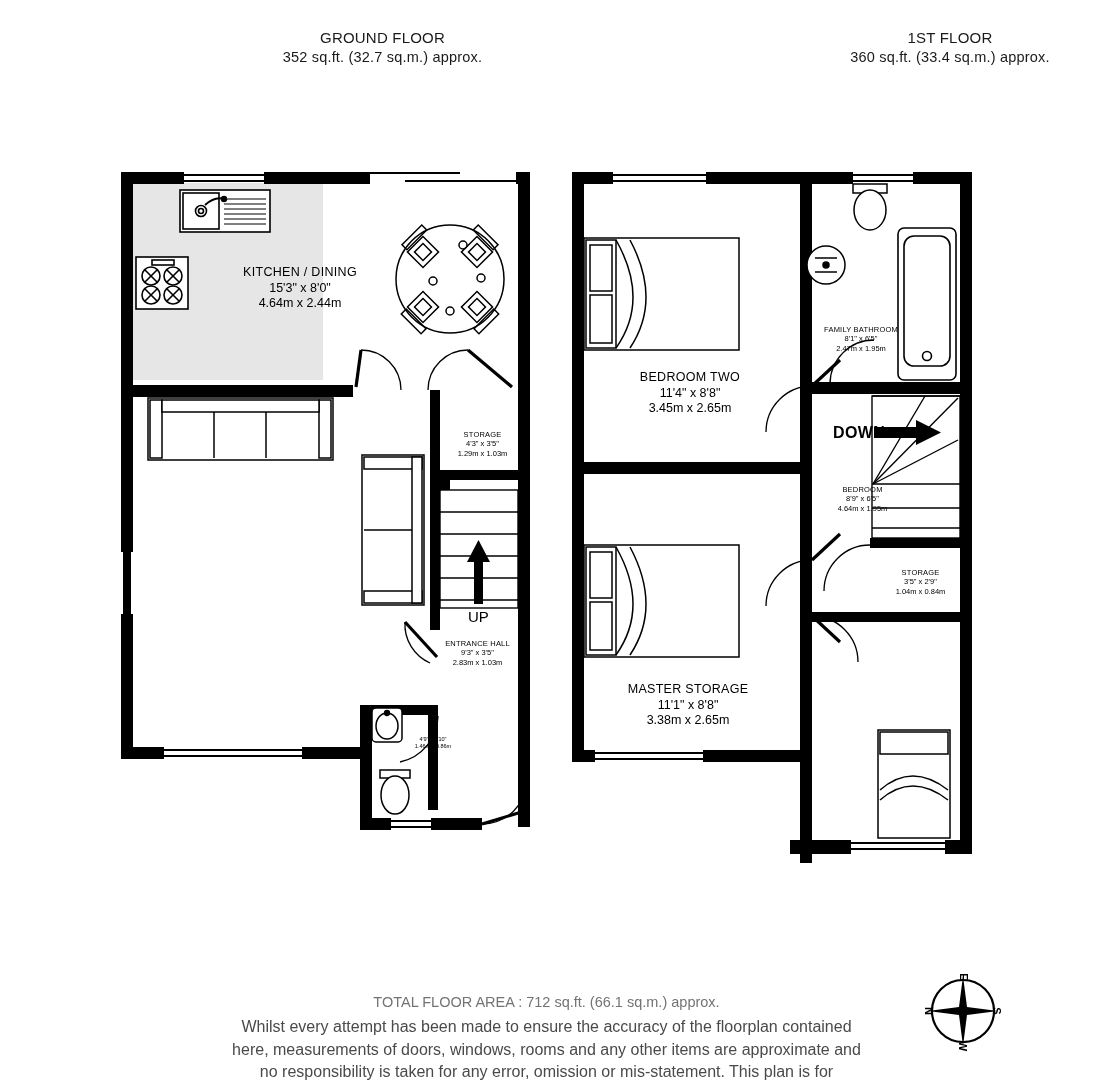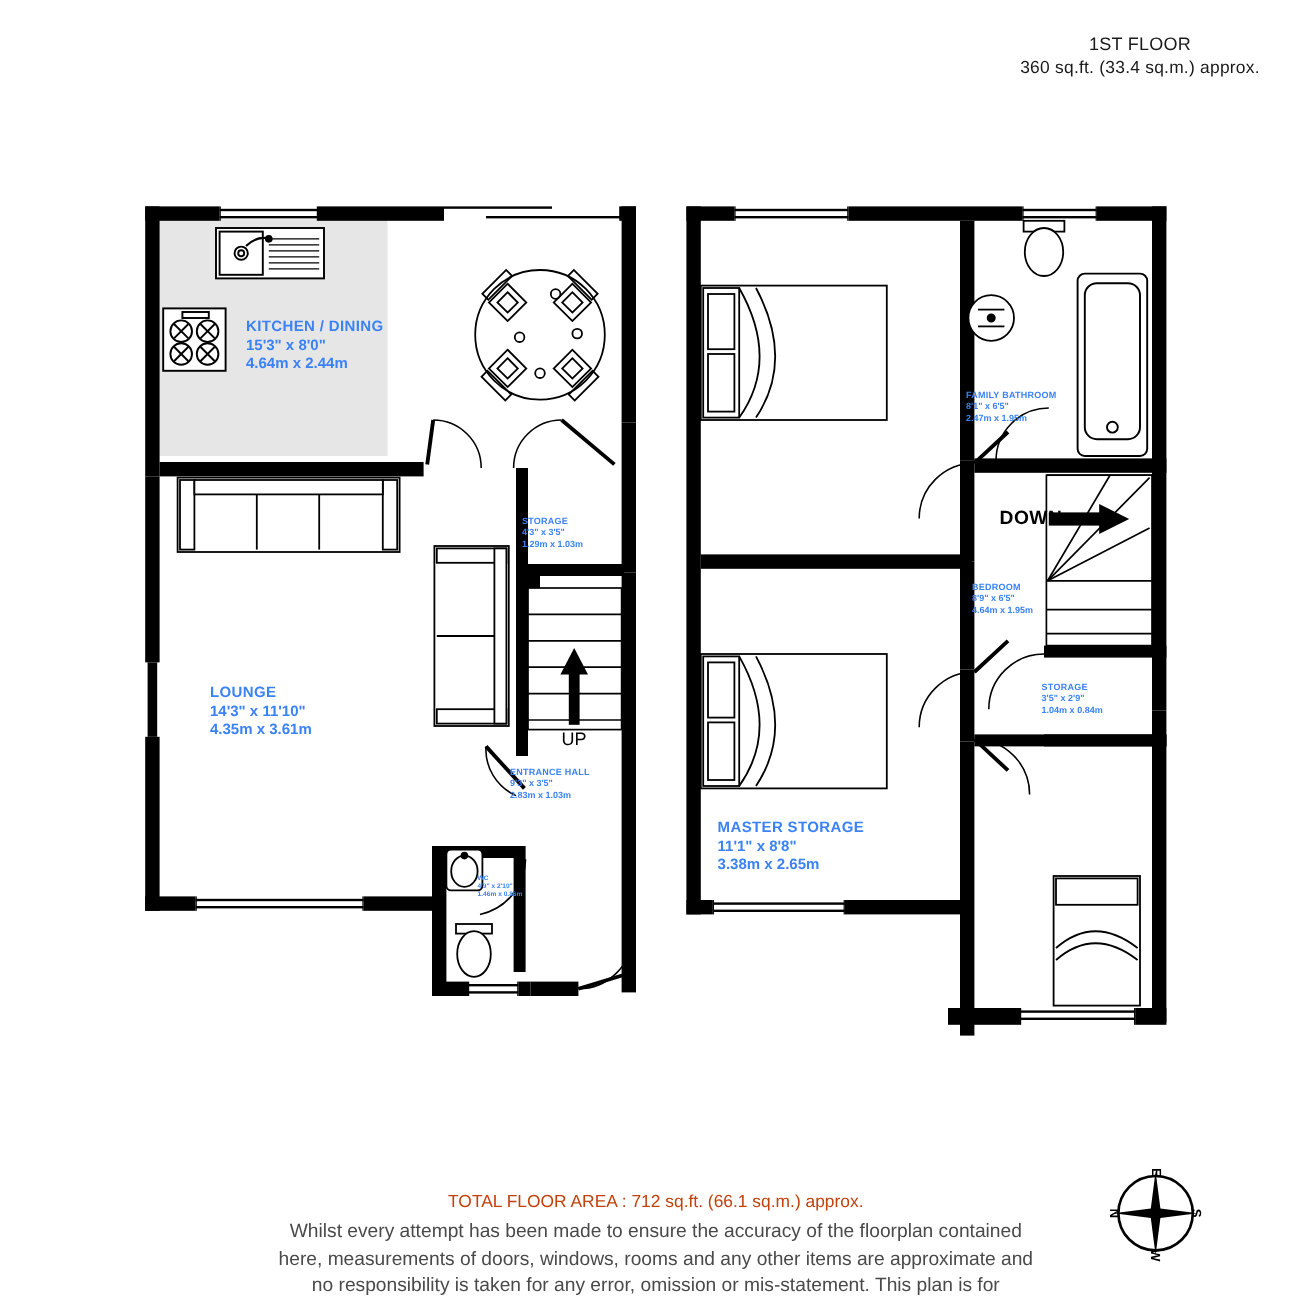--- a/index.html
+++ b/index.html
@@ -26,23 +26,23 @@
   }
   .floor-title .area { font-size: 14.5px; }
   #gf-title { left: 150px; top: 28px; width: 465px; }
   #ff-title { left: 790px; top: 28px; width: 320px; }
 
   svg.plan { position: absolute; left: 0; top: 0; }
 
   
   .room-label {
     position: absolute;
-    text-align: left;
-    font-weight: bold;
-    color: #3b82f6;
+    text-align: center;
+    font-weight: normal;
+    color: #000000;
     line-height: 1.25;
     white-space: nowrap;
   }
   .room-label .name { display: block; }
   .room-label .imp  { display: block; }
   .room-label .met  { display: block; }
 
   .rl-lg  { font-size: 12.5px; }
   .rl-lg .name { font-size: 12.5px; letter-spacing: .3px;}
   .rl-lg .imp, .rl-lg .met { font-size: 12.5px; }
@@ -65,21 +65,21 @@
 
   
   #footer {
     position: absolute;
     left: 0; top: 994px; width: 1093px;
     text-align: center;
     color: #3a3a3a;
   }
   #total-area {
     font-size: 14.5px;
-    color: #c2410c;
+    color: #737373;
     margin-bottom: 6px;
     text-align: center;
   }
   #disclaimer {
     font-size: 16px;
     line-height: 1.42;
     color: #4a4a4a;
     margin: 0 auto;
     width: 640px;
   }
@@ -88,20 +88,24 @@
     color: #3f3f3f;
     margin-top: 2px;
   }
   #compass { position: absolute; left: 920px; top: 968px; width: 86px; height: 86px; }
 </style>
 </head>
 <body>
 
 <div id="page">
 
+  <div class="floor-title" id="gf-title">
+    <div>GROUND FLOOR</div>
+    <div class="area">352 sq.ft. (32.7 sq.m.) approx.</div>
+  </div>
 
   <div class="floor-title" id="ff-title">
     <div>1ST FLOOR</div>
     <div class="area">360 sq.ft. (33.4 sq.m.) approx.</div>
   </div>
 
   <svg class="plan" id="gf-svg" width="1093" height="1080">
 
     <g>
       <path d="M133,183 L323,183 L323,380 L133,380 Z" fill="#e6e6e6"></path>
@@ -421,44 +425,44 @@
       <path d="M830,384 A44,44 0 0 1 874,340"></path>
     </g>
   </svg>
 
   <div class="room-label rl-lg" style="left:205px; top:265px; width:190px;">
     <span class="name">KITCHEN / DINING</span>
     <span class="imp">15'3"  x 8'0"</span>
     <span class="met">4.64m  x 2.44m</span>
   </div>
 
-  <div class="room-label rl-lg" style="left:175px; top:570px; width:180px;">
-    <span class="name">LOUNGE</span>
-    <span class="imp">14'3"  x 11'10"</span>
-    <span class="met">4.35m  x 3.61m</span>
-  </div>
 
   <div class="room-label rl-sm" style="left:435px; top:430px; width:95px;">
     <span class="name">STORAGE</span>
     <span class="imp">4'3"  x 3'5"</span>
     <span class="met">1.29m  x 1.03m</span>
   </div>
 
   <div class="room-label rl-sm" style="left:425px; top:639px; width:105px;">
     <span class="name">ENTRANCE HALL</span>
     <span class="imp">9'3"  x 3'5"</span>
     <span class="met">2.83m  x 1.03m</span>
   </div>
 
   <div class="room-label rl-xs" style="left:398px; top:729px; width:70px;">
     <span class="name">WC</span>
     <span class="imp">4'9"  x 2'10"</span>
     <span class="met">1.46m  x 0.86m</span>
   </div>
 
+  <div class="room-label rl-lg" style="left:605px; top:370px; width:170px;">
+    <span class="name">BEDROOM TWO</span>
+    <span class="imp">11'4"  x 8'8"</span>
+    <span class="met">3.45m  x 2.65m</span>
+  </div>
 
   <div class="room-label rl-lg" style="left:598px; top:682px; width:180px;">
     <span class="name">MASTER STORAGE</span>
     <span class="imp">11'1"  x 8'8"</span>
     <span class="met">3.38m  x 2.65m</span>
   </div>
 
   <div class="room-label rl-sm" style="left:805px; top:312px; width:112px;margin-top:13px;">
     <span class="name">FAMILY BATHROOM</span>
     <span class="imp">8'1"  x 6'5"</span>

